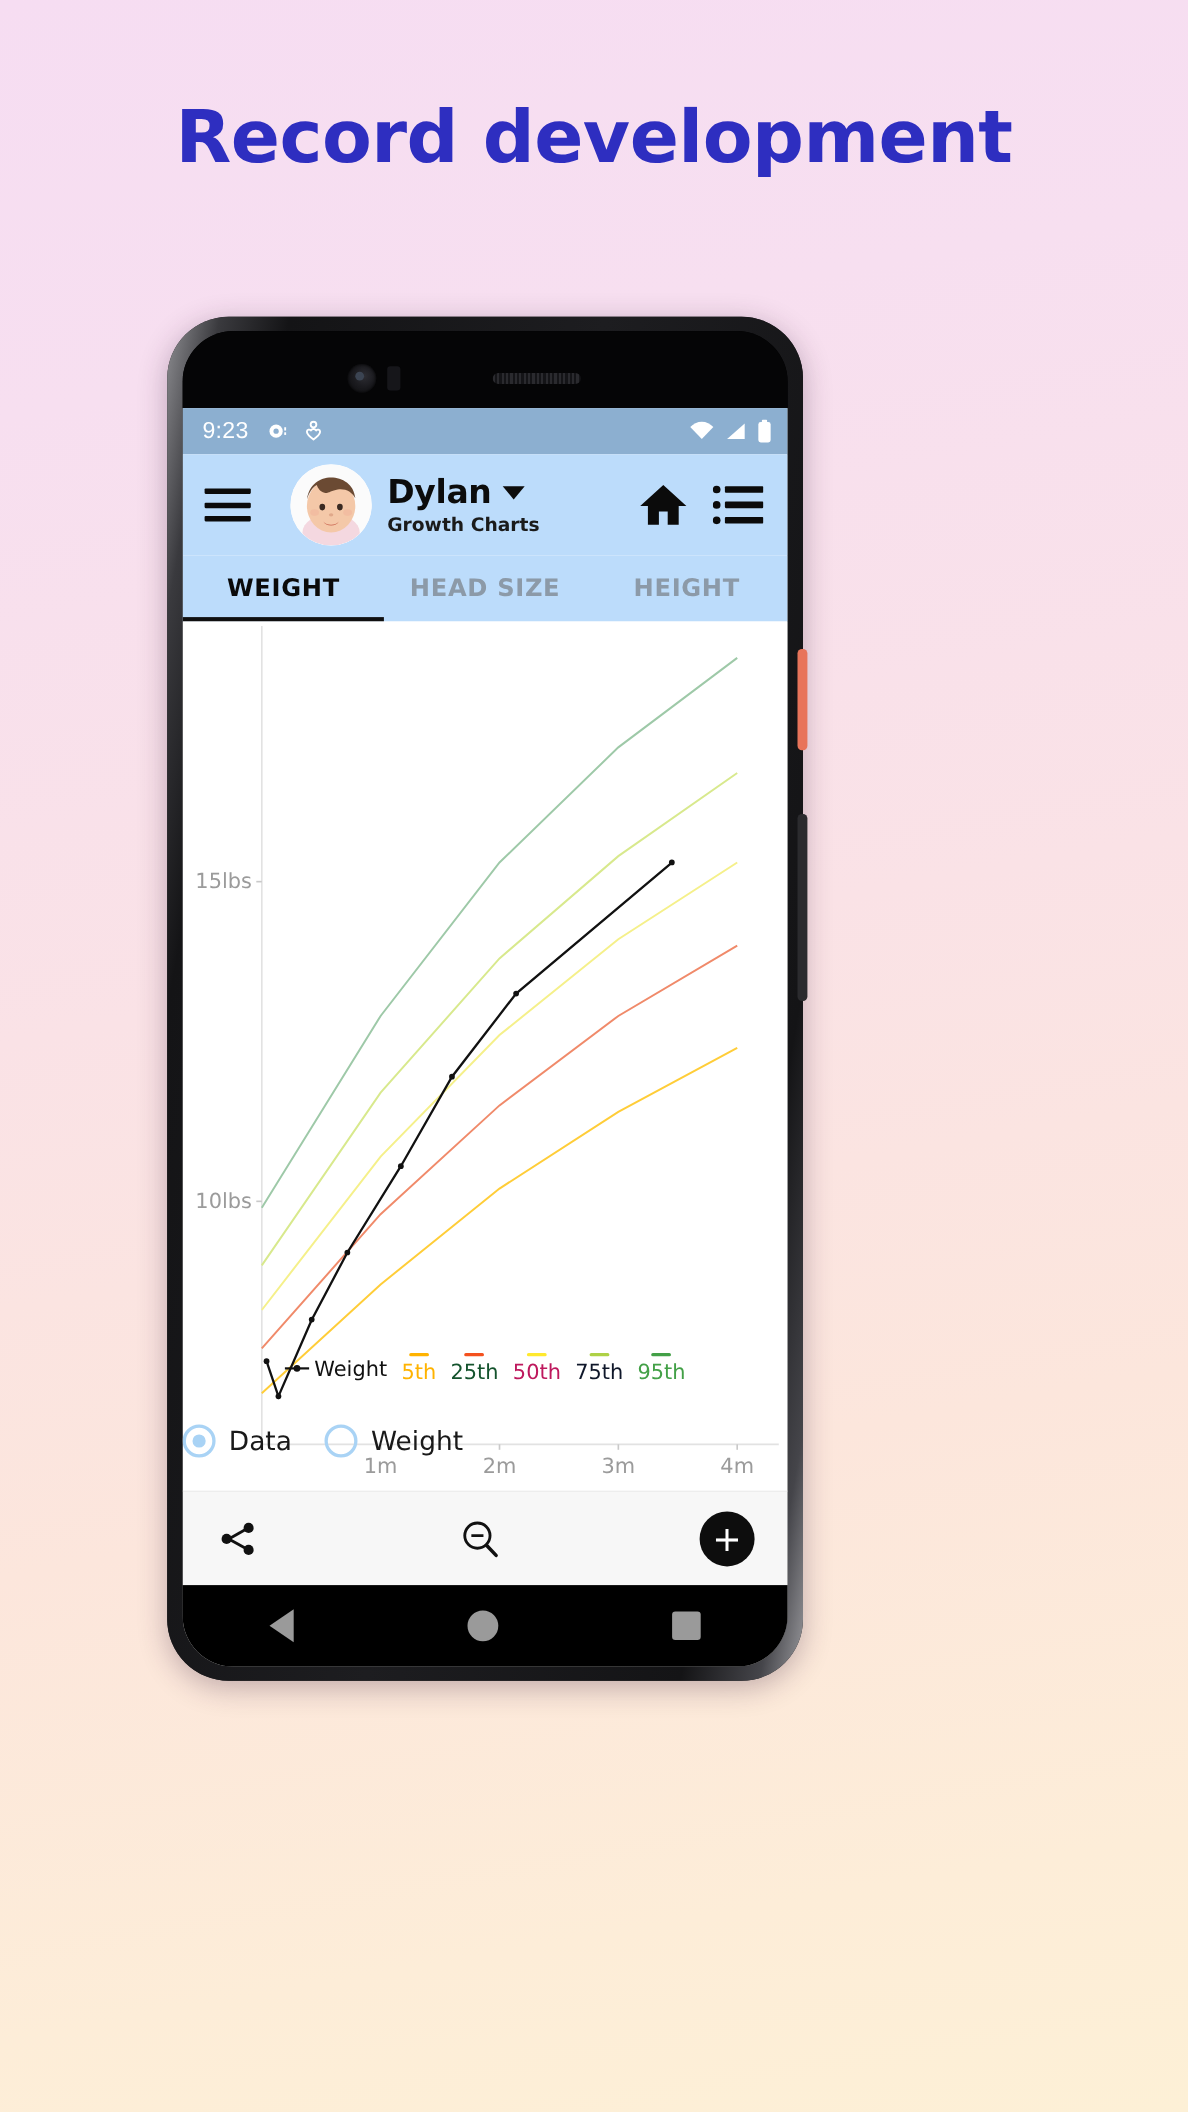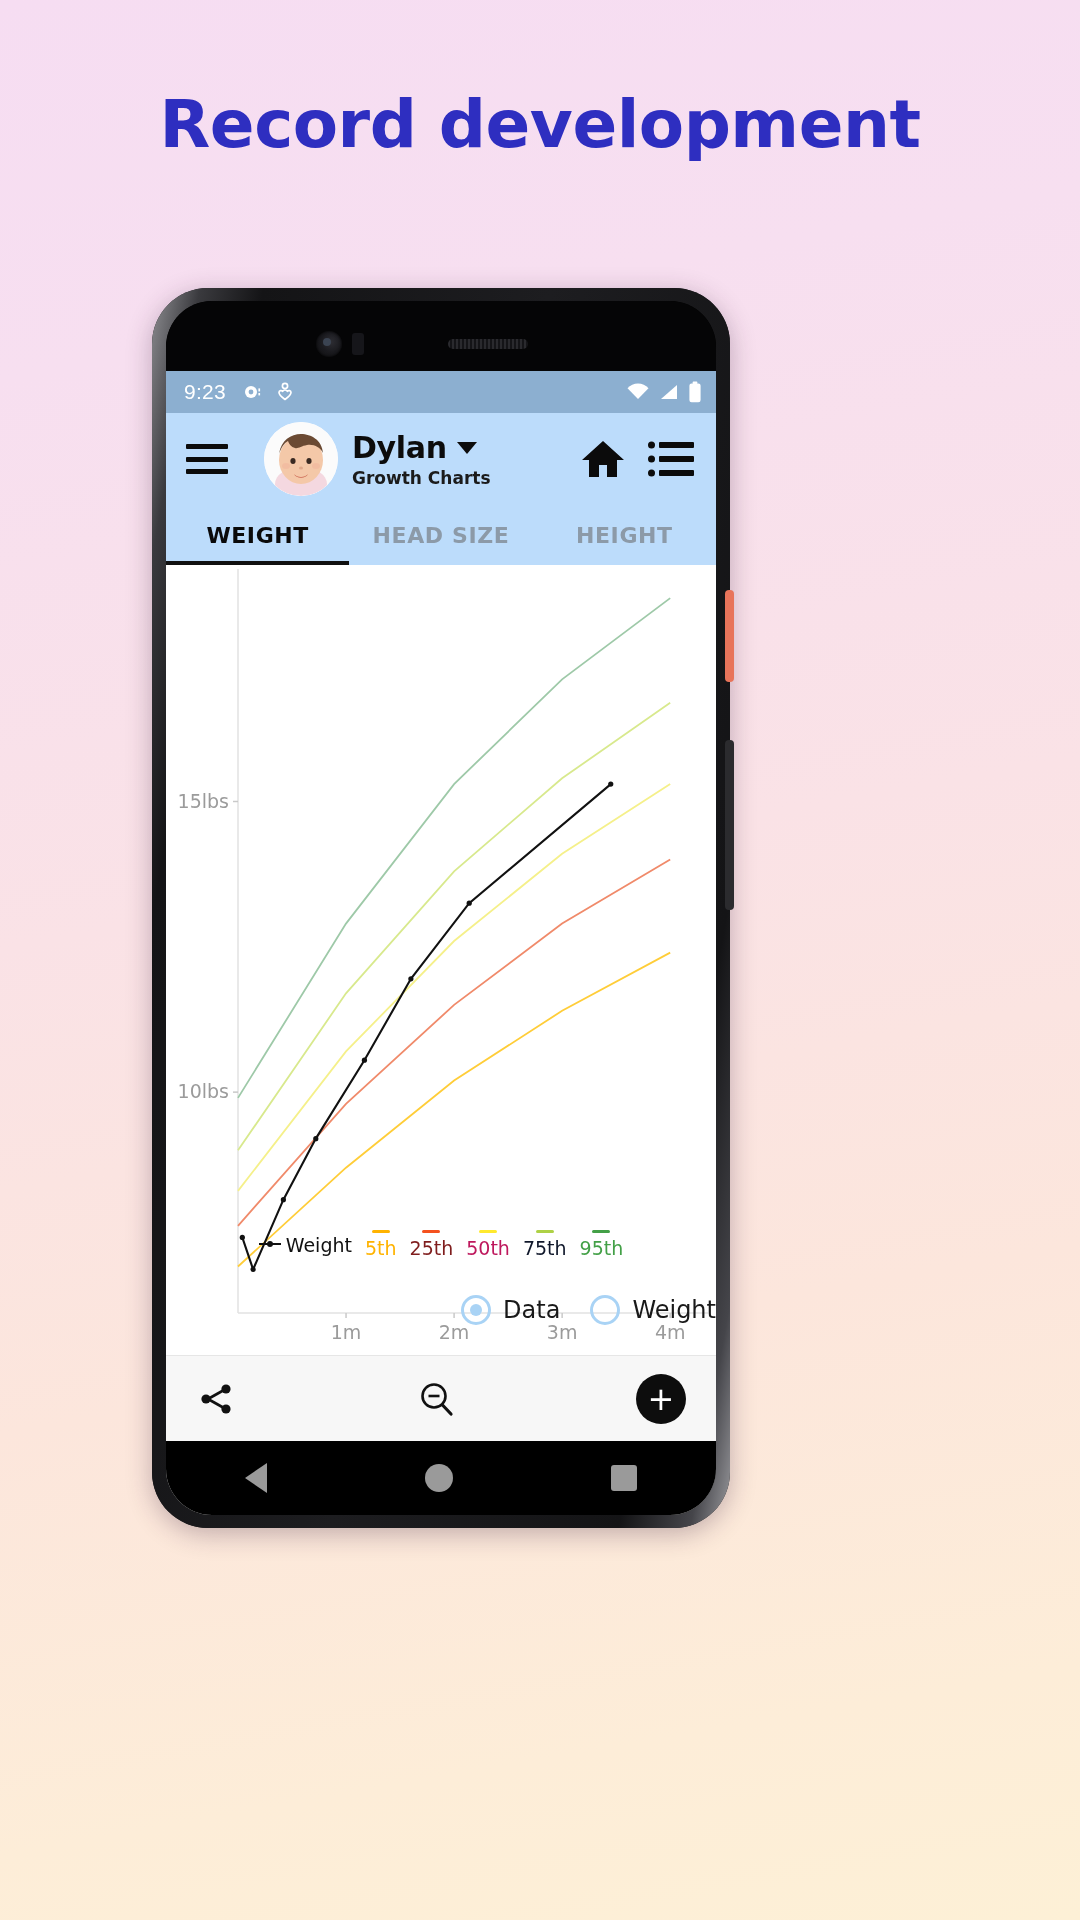--- a/index.html
+++ b/index.html
@@ -162,21 +162,21 @@
   .legend-item { display: flex; align-items: center; gap: 4px; flex-direction: column; }
   .legend-dash { width: 18px; height: 3px; border-radius: 2px; }
   .legend-weight { display: flex; align-items: center; gap: 5px; color: #111; }
   .legend-weight .marker { width: 22px; height: 9px; position: relative; }
   .legend-weight .marker::before { content:""; position:absolute; left:0; top:3px; width:22px; height:2px; background:#111; }
   .legend-weight .marker::after { content:""; position:absolute; left:8px; top:1px; width:6px; height:6px; border-radius:50%; background:#111; }
 
   
   .radios {
     position: absolute; left: 0; bottom: 30px; width: 100%;
-    display: flex; align-items: center; justify-content: flex-end; gap: 30px;
+    display: flex; align-items: center; justify-content: flex-start; gap: 30px;
   }
   .radio { display: flex; align-items: center; gap: 12px; }
   .radio-circle {
     width: 30px; height: 30px; border-radius: 50%;
     border: 3px solid #a9d3f5; position: relative;
   }
   .radio-circle.checked::after {
     content: ""; position: absolute; left: 6px; top: 6px;
     width: 12px; height: 12px; border-radius: 50%; background: #a9d3f5;
   }
@@ -365,21 +365,21 @@
           <div class="legend-weight">
             <span class="marker"></span>
             <span>Weight</span>
           </div>
           <div class="legend-item">
             <span class="legend-dash" style="background:#ffb300"></span>
             <span style="color:#ffb300">5th</span>
           </div>
           <div class="legend-item">
             <span class="legend-dash" style="background:#f4511e"></span>
-            <span style="color:#7f1d1d">25th</span>
+            <span style="color:#14532d">25th</span>
           </div>
           <div class="legend-item">
             <span class="legend-dash" style="background:#ffe92e"></span>
             <span style="color:#be185d">50th</span>
           </div>
           <div class="legend-item">
             <span class="legend-dash" style="background:#aed146"></span>
             <span style="color:#0f172a">75th</span>
           </div>
           <div class="legend-item">

